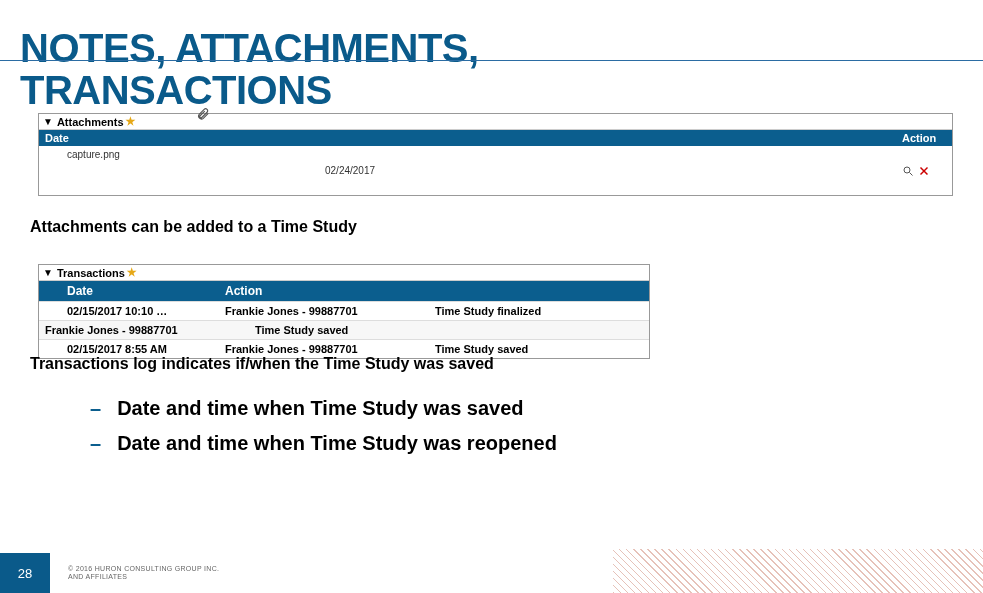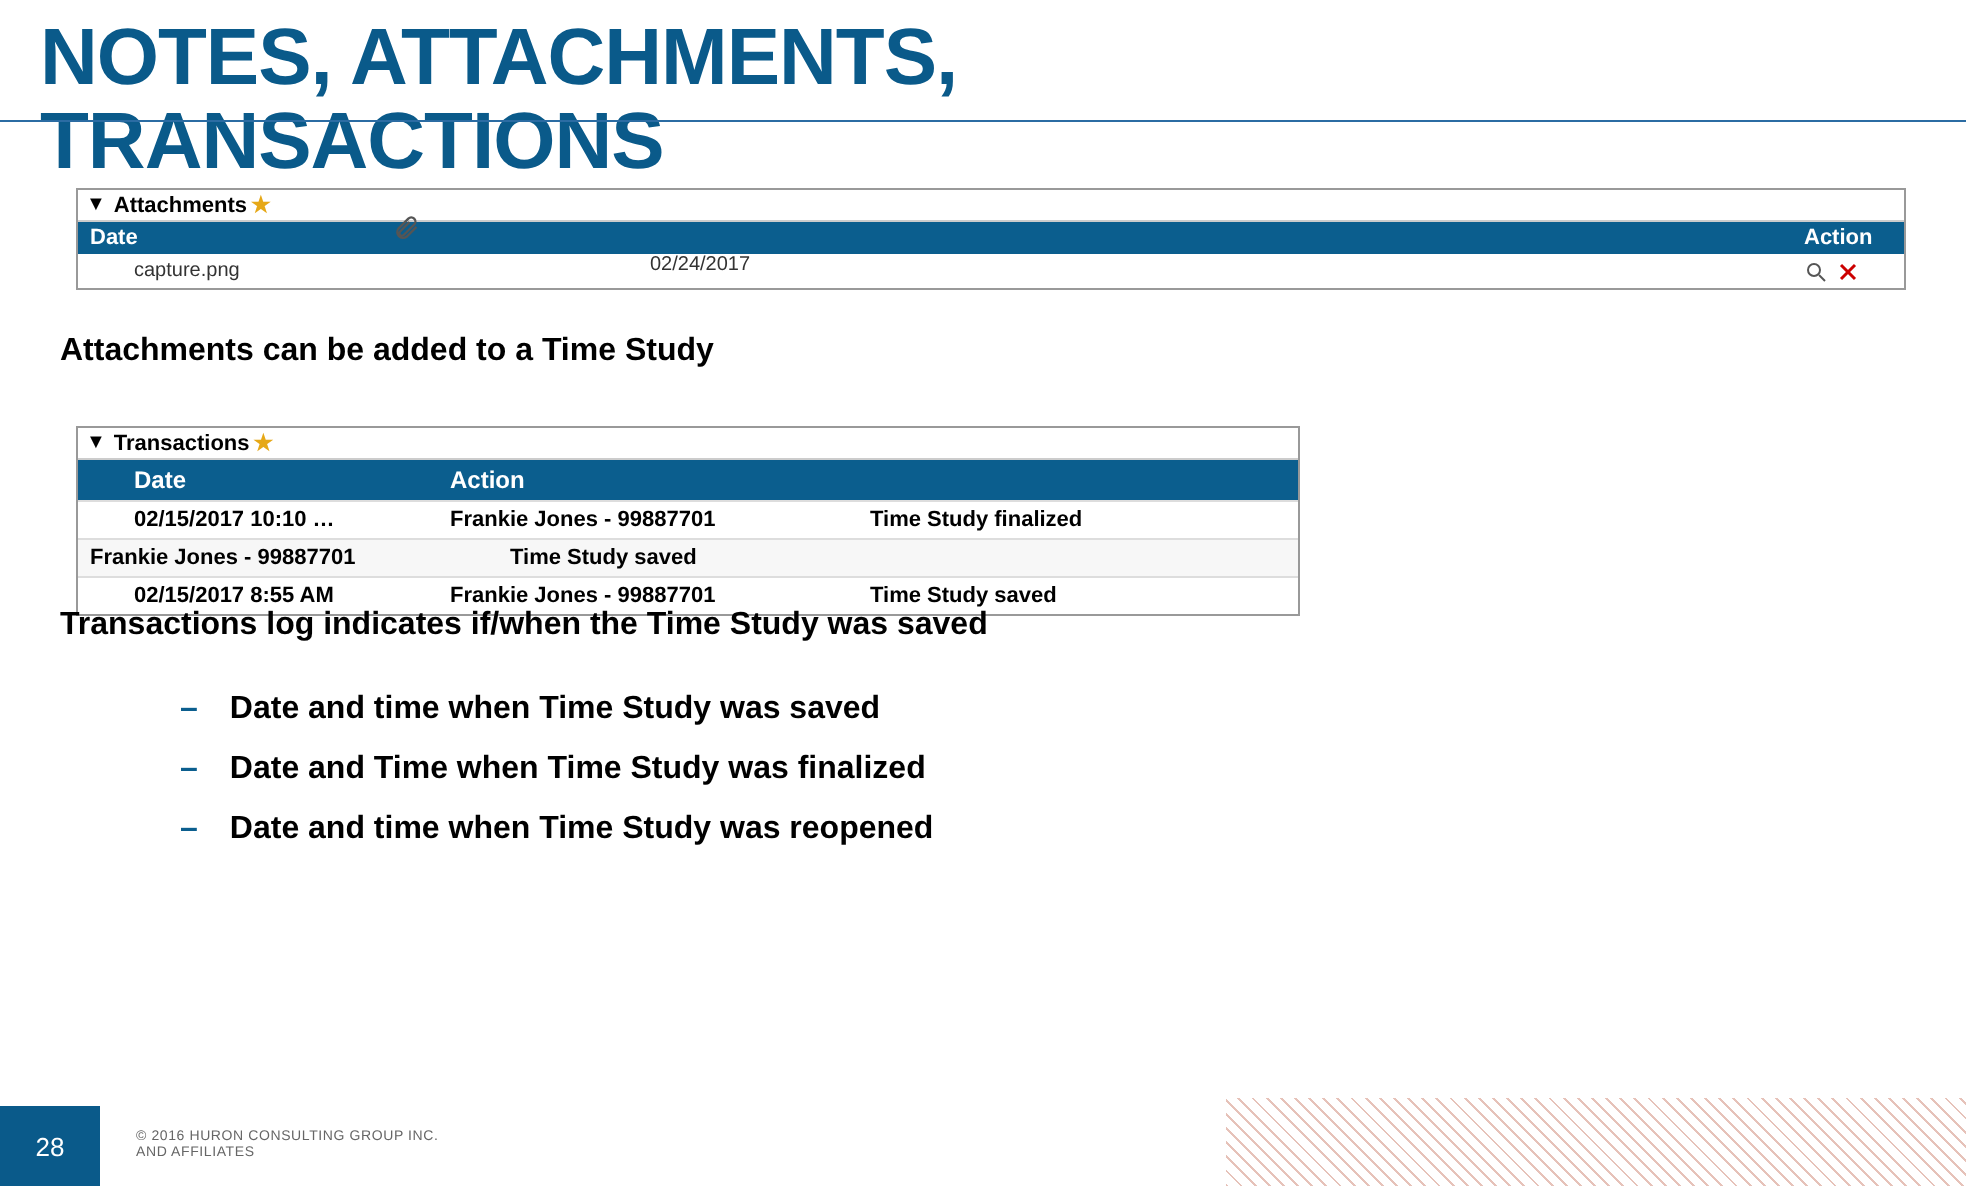--- a/index.html
+++ b/index.html
@@ -1,46 +1,46 @@
 <!DOCTYPE html>
 <html><head>
 <meta charset="utf-8">
 <style>
   * { box-sizing: border-box; margin: 0; padding: 0; }
   body { font-family: Arial, Helvetica, sans-serif; width: 983px; height: 593px; background: #fff; position: relative; overflow: hidden; }
   .title-bar-line { position: absolute; left: 0; right: 0; top: 60px; height: 1px; background: #2b6ca3; }
-  .title { font-size: 40px; font-weight: 800; color: #0a5a8a; line-height: 1.05; padding: 8px 0 0 20px; letter-spacing: -0.5px; }
+  .title { font-size: 40px; font-weight: 800; color: #0a5a8a; line-height: 1.05; padding: 8px 0 0 20px; letter-spacing: -0.5px; margin-top: 19px; }
   .title-line2 { font-size: 40px; font-weight: 800; color: #0a5a8a; line-height: 1.05; padding: 0 0 0 20px; letter-spacing: -0.5px; }
   .attachments-panel { margin: 2px 30px 0 38px; border: 1px solid #999; background: #fff; }
   .panel-header { display: flex; align-items: center; padding: 1px 4px; font-size: 11px; font-weight: bold; background: #fff; border-bottom: 1px solid #ccc; }
   .panel-header .tri { font-size: 10px; margin-right: 4px; color: #000; }
   .panel-header .star { color: #e6a817; font-size: 11px; margin-left: 2px; }
   .attach-col-head { display: flex; background: #0b5e8e; color: #fff; font-size: 11px; font-weight: bold; }
   .attach-col-head .col-name { width: 280px; padding: 2px 6px 2px 28px; }
   .attach-col-head .col-date { flex: 1; padding: 2px 6px; }
   .attach-col-head .col-action { width: 56px; padding: 2px 6px; text-align: left; }
   .attach-row { display: flex; font-size: 10px; color: #333; }
   .attach-row .col-name { width: 280px; padding: 3px 6px 3px 28px; }
-  .attach-row .col-date { flex: 1; padding: 0 6px; }
+  .attach-row .col-date { flex: 1; padding: 19px 6px; }
   .attach-row .col-action { width: 56px; padding: 2px 6px; display: flex; gap: 4px; align-items: center; }
   .paperclip-tool { position: absolute; left: 196px; top: 107px; width: 14px; height: 14px; }
   .body-text { font-size: 16px; font-weight: 600; color: #000; padding: 22px 0 0 30px; }
   .transactions-panel { margin: 28px 0 0 38px; width: 612px; border: 1px solid #999; background: #fff; }
   .trans-col-head { display: flex; background: #0b5e8e; color: #fff; font-size: 12px; font-weight: bold; }
   .trans-col-head .col-date { width: 180px; padding: 3px 6px 3px 28px; }
   .trans-col-head .col-user { width: 210px; padding: 3px 6px; }
   .trans-col-head .col-action { flex: 1; padding: 3px 6px; }
   .trans-row { display: flex; font-size: 11px; font-weight: bold; color: #000; border-top: 1px solid #ddd; }
   .trans-row:nth-child(even) { background: #f7f7f7; }
   .trans-row .col-date { width: 180px; padding: 3px 6px 3px 28px; }
   .trans-row .col-user { width: 210px; padding: 3px 6px; }
   .trans-row .col-action { flex: 1; padding: 3px 6px; }
   .body-text-overlap { font-size: 16px; font-weight: 600; color: #000; padding: 0 0 0 30px; margin-top: -4px; }
   .bullets { padding: 18px 0 0 90px; }
-  .bullets li { list-style: none; font-size: 16px; font-weight: 600; color: #000; padding: 6px 0; }
+  .bullets li { list-style: none; font-size: 20px; font-weight: 600; color: #000; padding: 6px 0; }
   .bullets li .dash { color: #0b5e8e; margin-right: 16px; }
   .footer { position: absolute; left: 0; bottom: 0; display: flex; align-items: center; }
   .page-num { width: 50px; height: 40px; background: #0a5a8a; color: #fff; font-size: 13px; display: flex; align-items: center; justify-content: center; font-weight: 400; }
   .copyright { font-size: 7px; color: #666; padding-left: 18px; line-height: 1.2; letter-spacing: 0.3px; }
   .hatch { position: absolute; right: 0; bottom: 0; width: 370px; height: 44px;
     background: repeating-linear-gradient(45deg, rgba(200,120,100,0.45) 0 1px, transparent 1px 5px);
   }
   .icon-mag { width: 12px; height: 12px; }
   .icon-x { width: 12px; height: 12px; }
 </style>
@@ -106,21 +106,20 @@
     <div class="col-date">02/15/2017 8:55 AM</div>
     <div class="col-user">Frankie Jones - 99887701</div>
     <div class="col-action">Time Study saved</div>
   </div>
 </div>
 
 <div class="body-text-overlap">Transactions log indicates if/when the Time Study was saved</div>
 
 <ul class="bullets">
   <li><span class="dash">–</span><span>Date and time when Time Study was saved</span></li>
-  <li><span class="dash">–</span><span>Date and Time when Time Study was finalized</span></li>
   <li><span class="dash">–</span><span>Date and time when Time Study was reopened</span></li>
 </ul>
 
 <div class="hatch"></div>
 
 <div class="footer">
   <div class="page-num">28</div>
   <div class="copyright">
     <div>© 2016 HURON CONSULTING GROUP INC.</div>
     <div>AND AFFILIATES</div>

